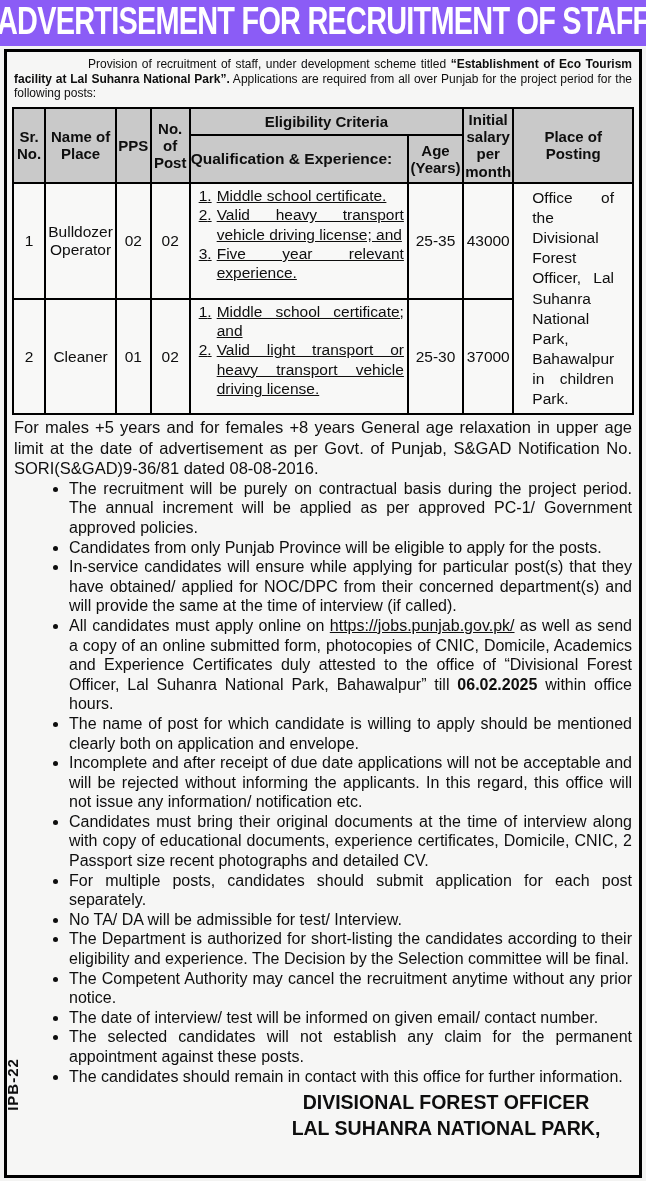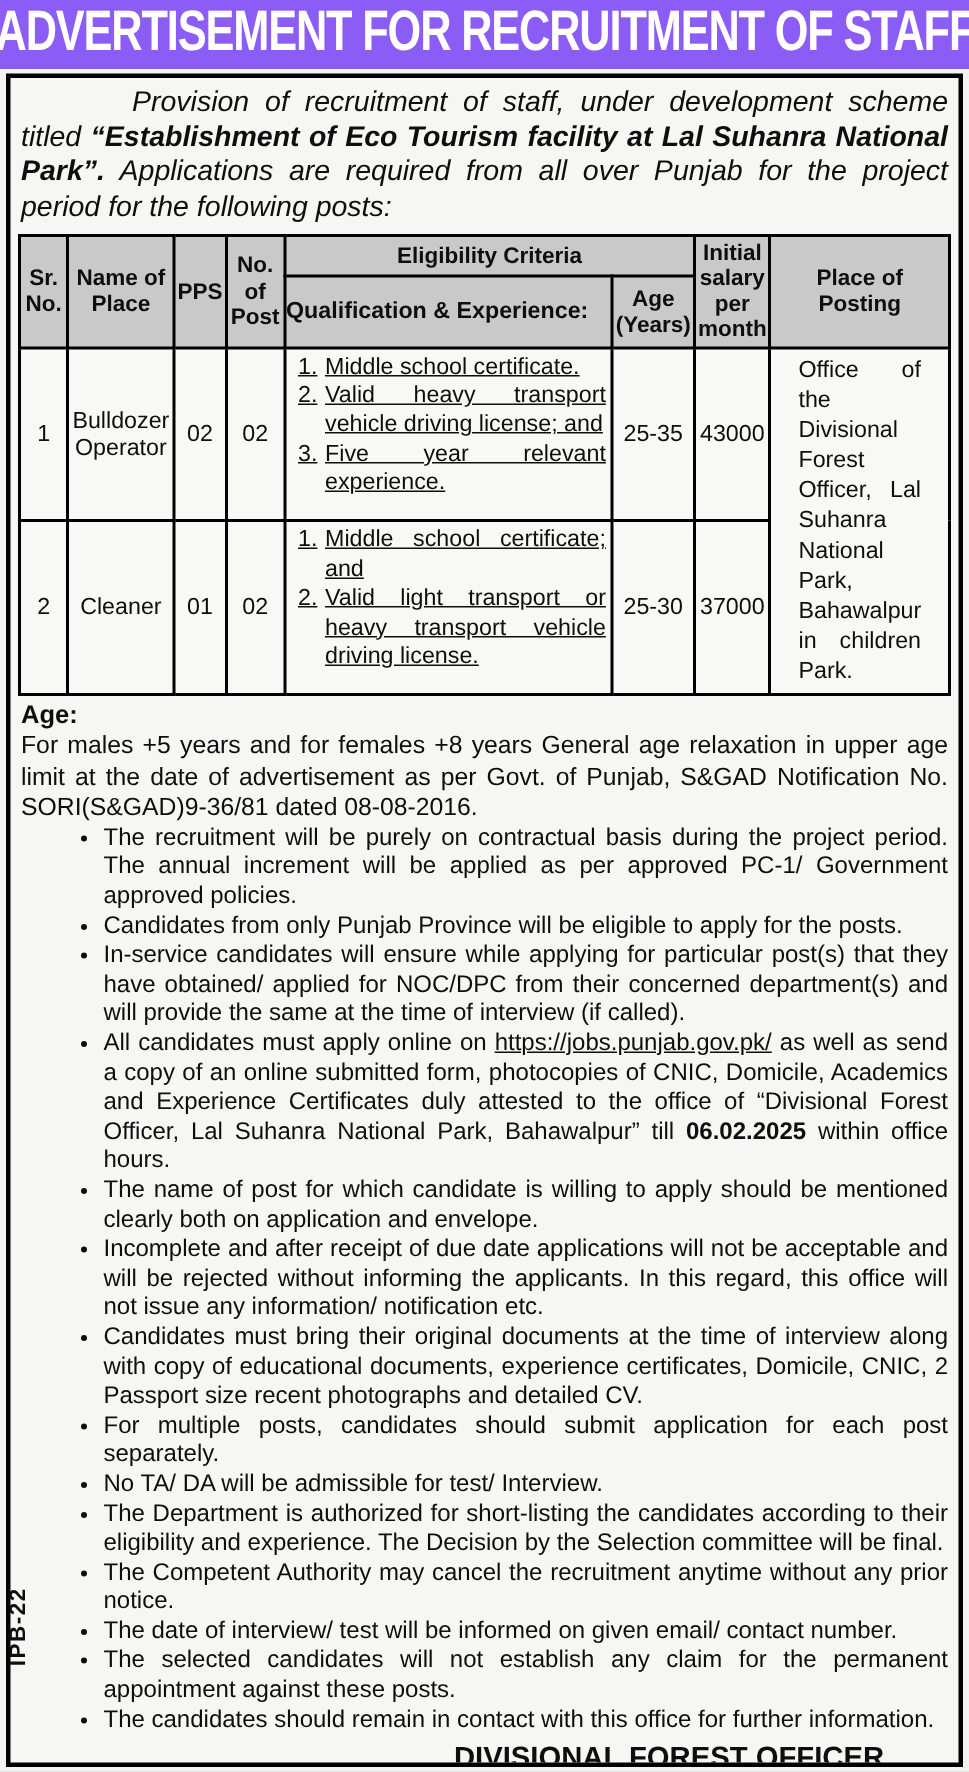--- a/index.html
+++ b/index.html
@@ -18,23 +18,22 @@
     color:#fff; font-weight:bold; font-size:38px; white-space:nowrap;
     transform:scaleX(0.76); letter-spacing:-1px;
   }
   
   .frame {
     position:absolute; left:4px; right:4px; top:49px; bottom:3px;
     border:3px solid #000; background:#f6f6f5; padding:3px 5px 0 5px; overflow:hidden;
   }
   
   .intro {
-    font-size:19px; line-height:1.22; text-align:justify; text-indent:74px;
+    font-size:12px; line-height:1.22; text-align:justify; text-indent:74px;
     padding:2px 2px 4px 2px;
-    font-style:italic;
   }
   
   table { width:100%; border-collapse:collapse; table-layout:fixed; margin:2px 0 2px 0; }
   th, td { border:2px solid #000; vertical-align:middle; }
   thead th { background:#c9c9c9; font-size:15px; line-height:1.15; padding:2px 1px; }
   th.qual-h { text-align:left; padding-left:0; font-size:15.5px; }
   tbody td { font-size:15.5px; background:#f8f8f7; }
   td.c { text-align:center; padding:2px; }
   td.qual { vertical-align:top; padding:2px 3px 2px 2px; }
   td.place { text-align:justify; padding:4px 18px; line-height:1.3; vertical-align:middle; }
@@ -121,21 +120,20 @@
               <li>Middle school certificate; and</li>
               <li>Valid light transport or heavy transport vehicle driving license.</li>
             </ol>
           </td>
           <td class="c">25-30</td>
           <td class="c">37000</td>
         </tr>
       </tbody>
     </table>
 
-    <div class="sec-h">Age:</div>
     <p class="para">For males +5 years and for females +8 years General age relaxation in upper age limit at the date of advertisement as per Govt. of Punjab, S&amp;GAD Notification No. SORI(S&amp;GAD)9-36/81 dated 08-08-2016.</p>
 
     <ul class="conds">
       <li>The recruitment will be purely on contractual basis during the project period. The annual increment will be applied as per approved PC-1/ Government approved policies.</li>
       <li>Candidates from only Punjab Province will be eligible to apply for the posts.</li>
       <li>In-service candidates will ensure while applying for particular post(s) that they have obtained/ applied for NOC/DPC from their concerned department(s) and will provide the same at the time of interview (if called).</li>
       <li><span>All candidates must apply online on </span><span class="u">https://jobs.punjab.gov.pk/</span><span> as well as send a copy of an online submitted form, photocopies of CNIC, Domicile, Academics and Experience Certificates duly attested to the office of “Divisional Forest Officer, Lal Suhanra National Park, Bahawalpur” till </span><b>06.02.2025</b><span> within office hours.</span></li>
       <li>The name of post for which candidate is willing to apply should be mentioned clearly both on application and envelope.</li>
       <li>Incomplete and after receipt of due date applications will not be acceptable and will be rejected without informing the applicants. In this regard, this office will not issue any information/ notification etc.</li>
       <li>Candidates must bring their original documents at the time of interview along with copy of educational documents, experience certificates, Domicile, CNIC, 2 Passport size recent photographs and detailed CV.</li>

